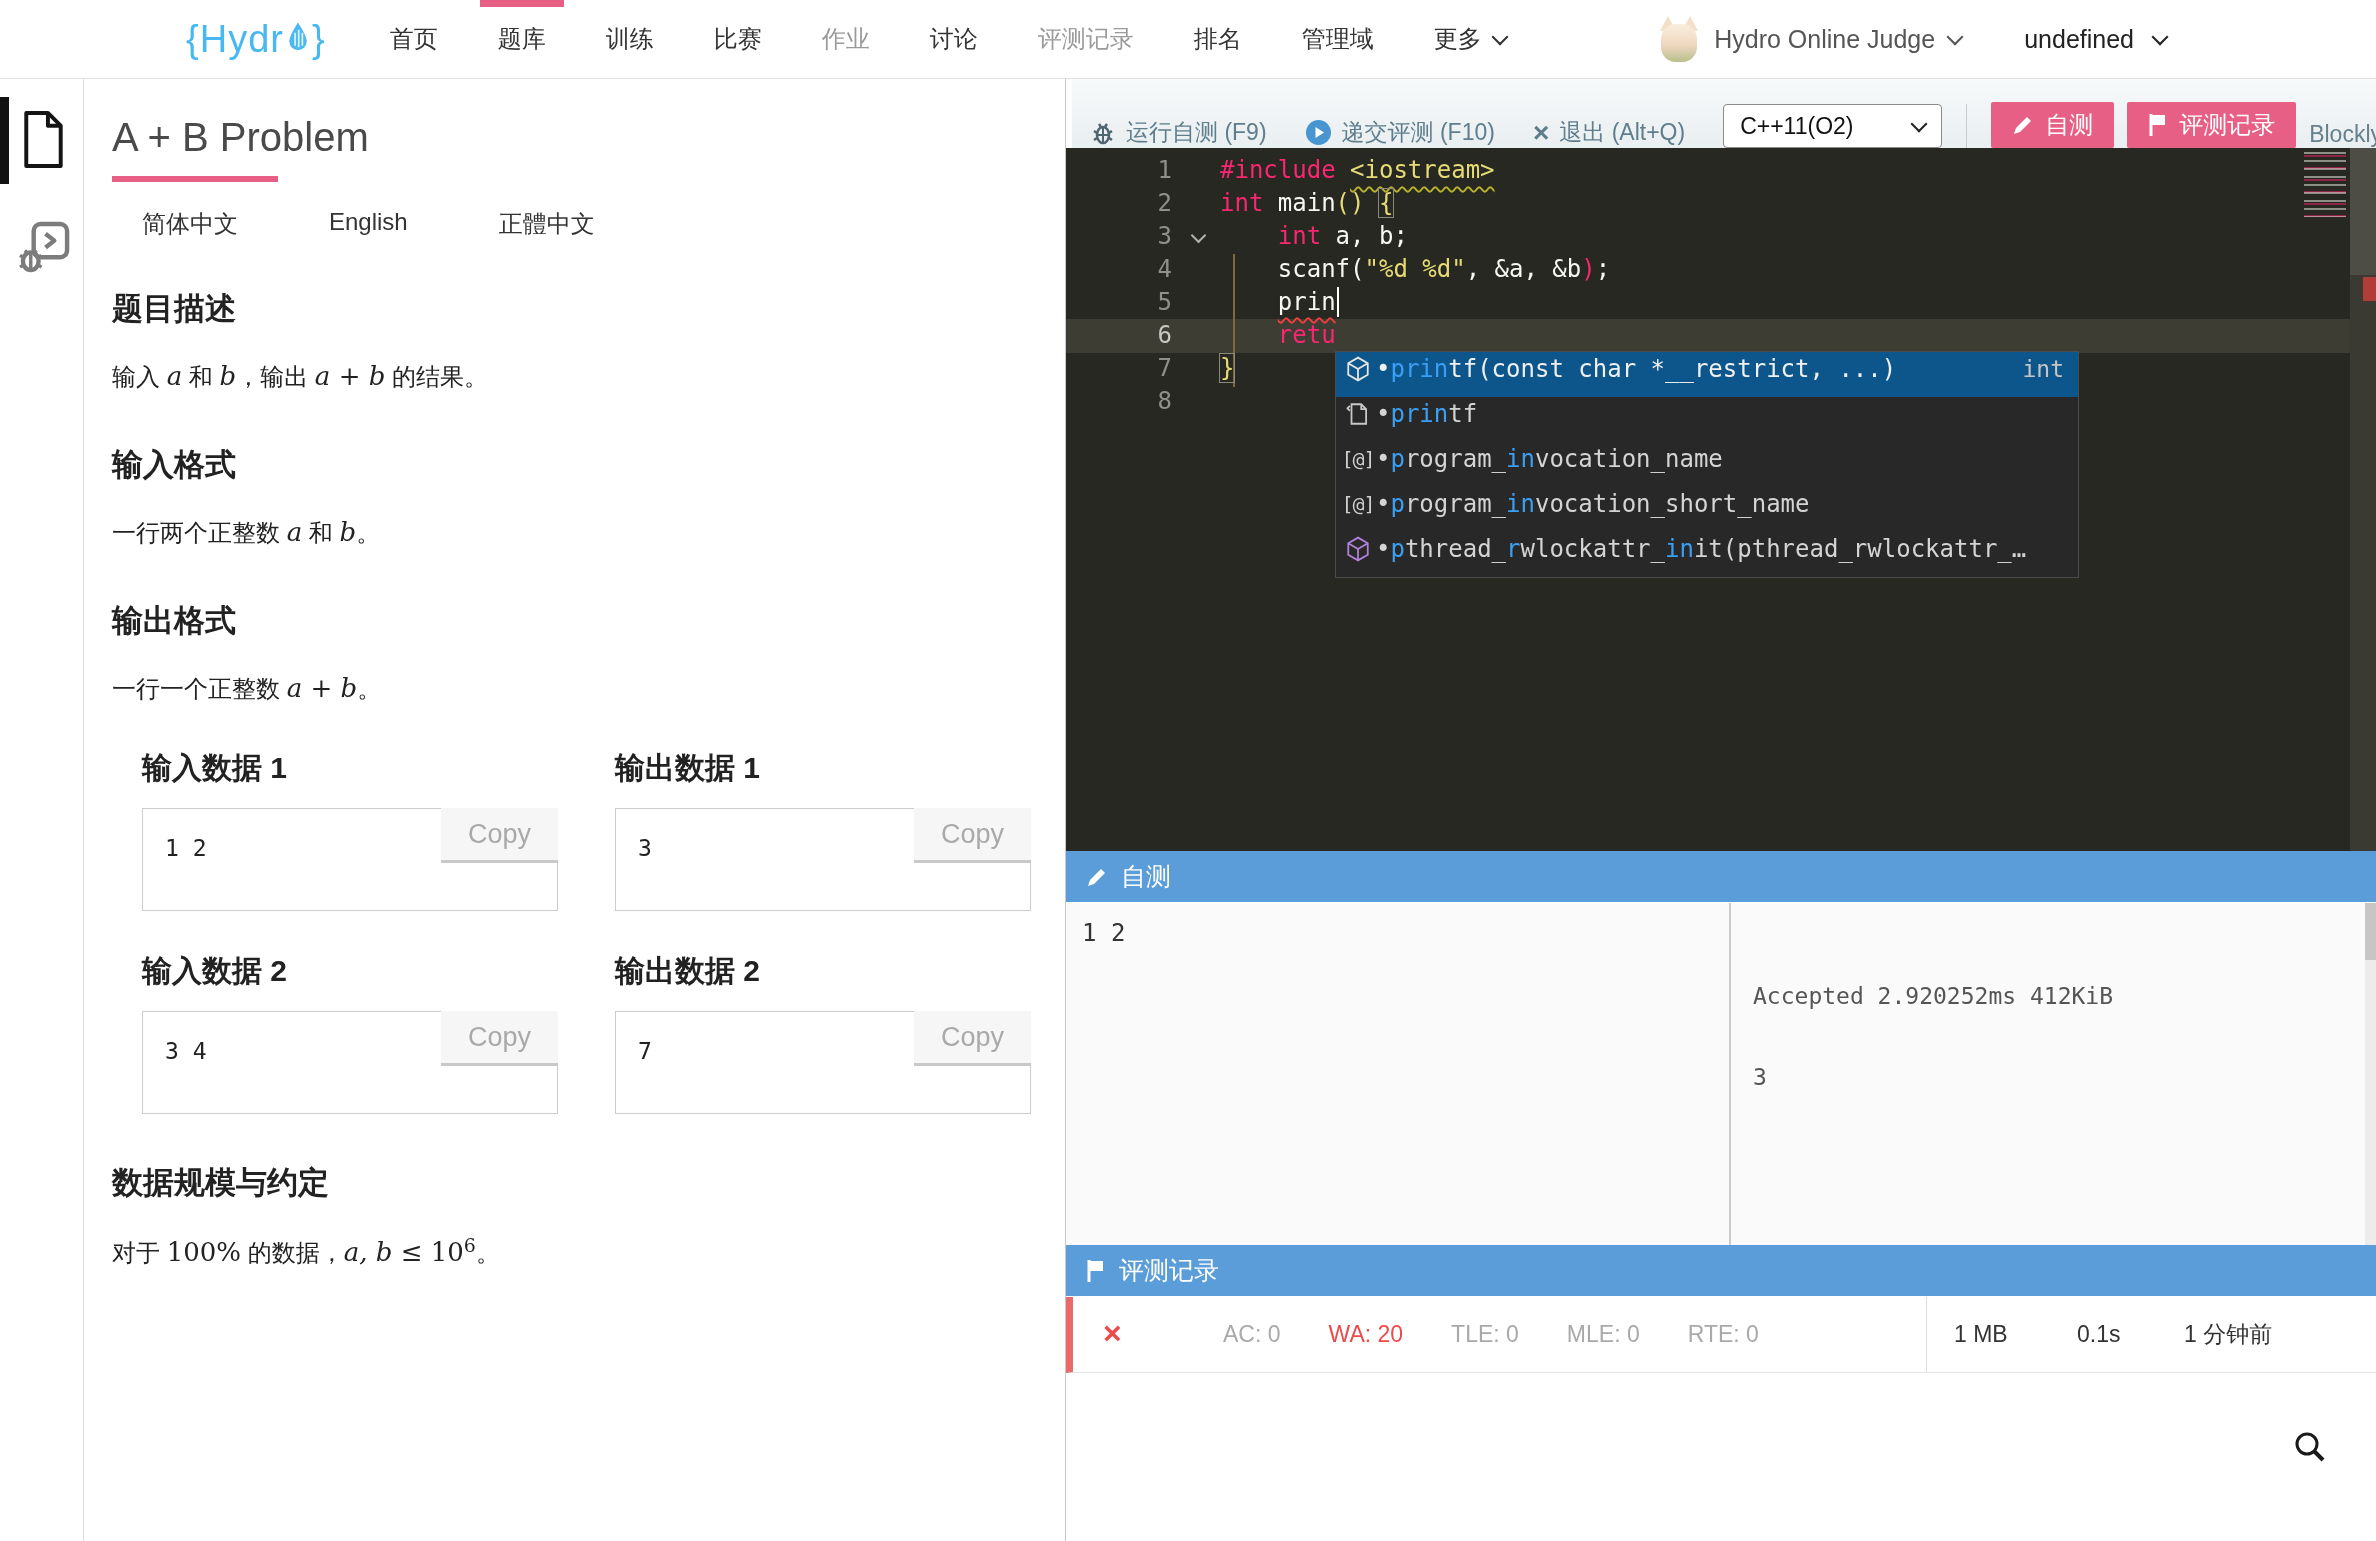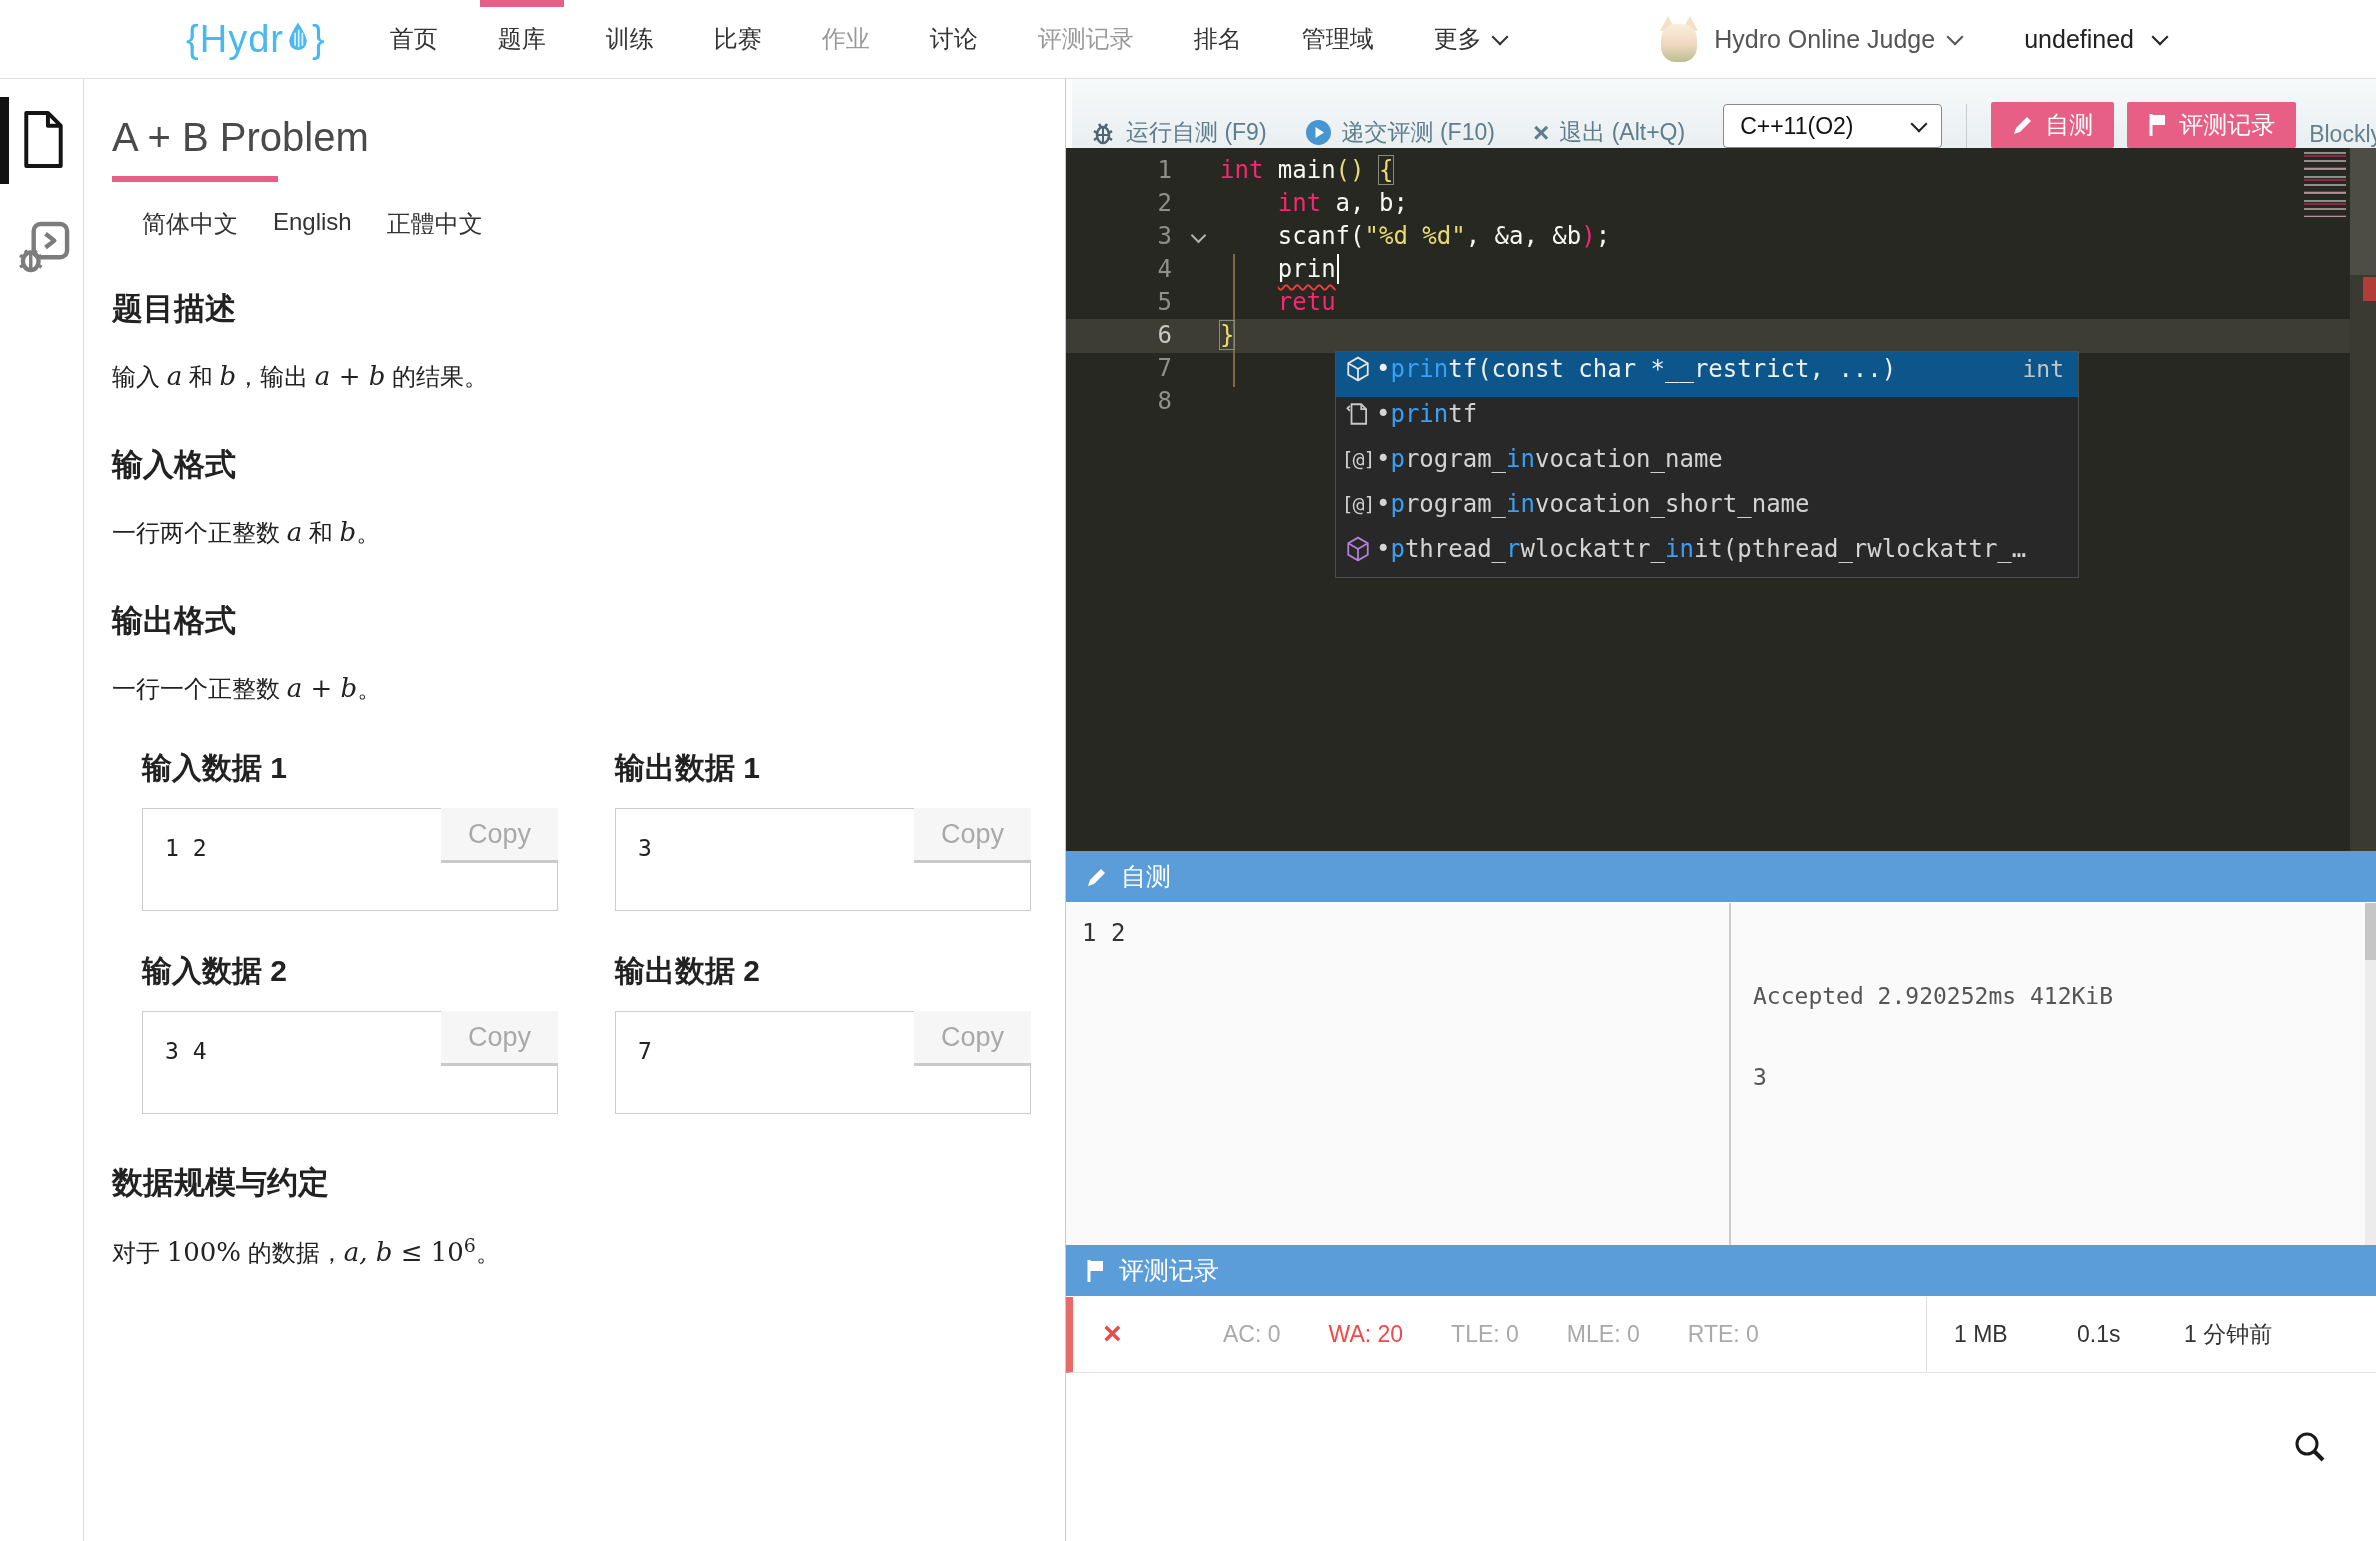--- a/index.html
+++ b/index.html
@@ -30,21 +30,21 @@
   
   .side{position:absolute;left:0;top:79px;width:84px;height:1462px;background:#fff;
         border-right:1px solid #ddd;box-sizing:border-box}
   .side-ind{position:absolute;left:0;top:18px;width:9px;height:87px;background:#121212}
   .side-btn{position:absolute;left:18px;cursor:pointer}
   
   .prob{position:absolute;left:84px;top:79px;width:981px;height:1462px;background:#fff;
         box-sizing:border-box;padding:34px 40px 0 28px;overflow:hidden}
   .prob-title{font-size:40px;color:#4a4a4a;font-weight:400;line-height:48px}
   .prob-underline{width:166px;height:6px;background:#e85f85;margin-top:15px}
-  .lang-tabs{display:flex;gap:35px;margin:26px 0 0 30px;font-size:24px;color:#333}
+  .lang-tabs{display:flex;gap:91px;margin:26px 0 0 30px;font-size:24px;color:#333}
   .lang-tab{cursor:pointer}
   .prob h2{font-size:31px;color:#222;font-weight:600;margin:51px 0 0 0;line-height:36px}
   .prob-p{font-size:24px;color:#222;margin-top:30px;line-height:1.5}
   .math{font-family:"DejaVu Serif",serif;font-style:italic;font-size:26px}
   .mnum{font-family:"DejaVu Serif",serif;font-size:26px}
   .msup{font-family:"DejaVu Serif",serif;font-size:19px;vertical-align:9px}
   .samples{display:grid;grid-template-columns:416px 416px;column-gap:57px;margin-left:30px}
   .sample h3{font-size:30px;color:#222;font-weight:600;margin:42px 0 0 0;line-height:36px}
   .sample-box{position:relative;width:416px;height:103px;border:1px solid #ccc;box-sizing:border-box;
               background:#fff;margin-top:22px}
@@ -327,20 +327,21 @@
         </div>
         <div class="gut-row">
           <span class="gut-num">7</span>
         </div>
         <div class="gut-row">
           <span class="gut-num">8</span>
         </div>
       </div>
     <div class="indent-guide"></div>
     <div class="codebox" id="codebox">
+        <div class="code-line"><span class="k">#include</span><span> </span><span class="s inc">&lt;iostream&gt;</span></div>
         <div class="code-line"><span class="k">int</span><span> main</span><span class="y">()</span><span> </span><span class="y box">{</span></div>
         <div class="code-line"><span>    </span><span class="k">int</span><span> a, b;</span></div>
         <div class="code-line"><span>    scanf(</span><span class="s">"%d %d"</span><span>, &amp;a, &amp;b</span><span class="k">)</span><span>;</span></div>
         <div class="code-line"><span>    </span><span class="err">prin</span><span class="cursor"></span></div>
         <div class="code-line"><span>    </span><span class="k">retu</span></div>
         <div class="code-line"><span class="y box">}</span></div>
       </div>
     <div class="minimap"></div>
     <div class="scrollbar">
       <span class="sb-thumb"></span>

